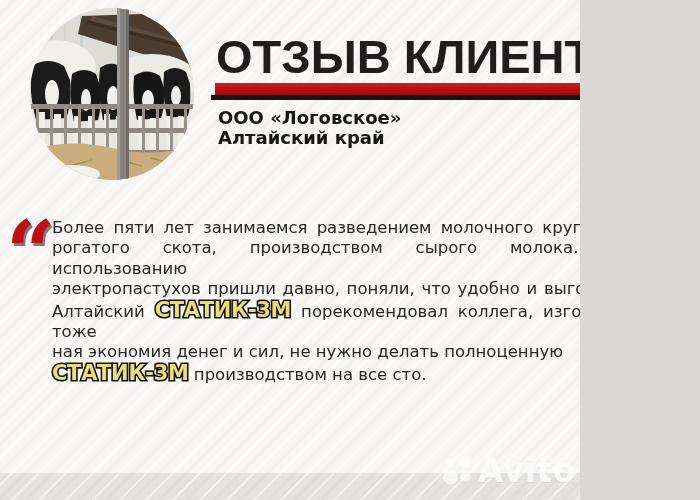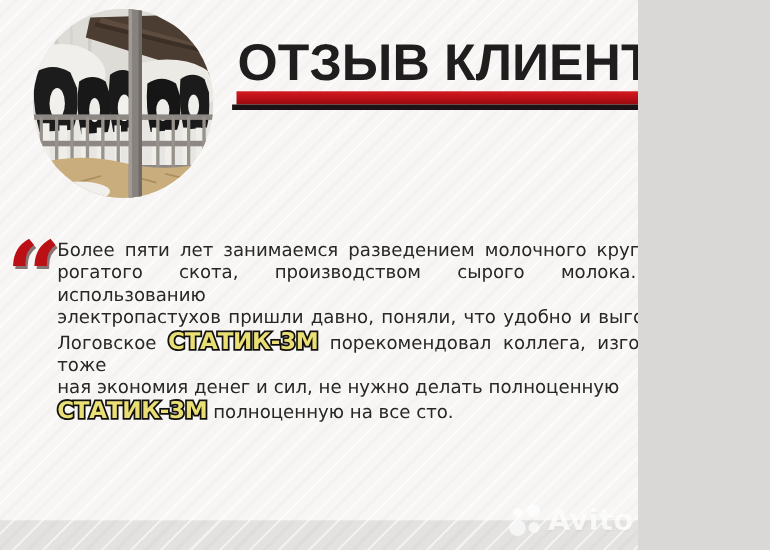--- a/index.html
+++ b/index.html
@@ -68,21 +68,21 @@
     text-shadow:1px 1px 0 rgba(0,0,0,.35);
     white-space:nowrap;
   }
   
   .watermark{
     position:absolute; right:4px; bottom:10px;
     display:flex; align-items:center; gap:2px;
     color:rgba(255,255,255,.82);
   }
   .watermark .wordmark{
-    font-size:26px; font-weight:700; letter-spacing:.5px;
+    font-size:33px; font-weight:700; letter-spacing:.5px;
     text-shadow:0 1px 1px rgba(0,0,0,.05);
   }
   .watermark svg{ display:block; opacity:.85; }
 </style>
 </head>
 <body>
 
 <div class="canvas">
   <div class="card">
 
@@ -159,30 +159,34 @@
 
         <rect x="87" y="0" width="12" height="172" fill="#87827d"></rect>
         <rect x="87" y="0" width="3" height="172" fill="#a09b96"></rect>
         <rect x="96" y="0" width="3" height="172" fill="#6e6a66"></rect>
       </svg>
     </div>
 
     <div class="title">ОТЗЫВ КЛИЕНТА</div>
     <div class="redbar"></div>
 
+    <div class="subtitle">
+      <div>ООО «Логовское»</div>
+      <div>Алтайский край</div>
+    </div>
 
     <div class="quote open">“</div>
 
     <div class="paragraph">
         <div class="line just"><span>Более пяти лет занимаемся разведением молочного крупного</span></div>
         <div class="line just"><span>рогатого скота, производством сырого молока. К использованию</span></div>
         <div class="line just"><span>электропастухов пришли давно, поняли, что удобно и выгодно.</span></div>
-        <div class="line just"><span>Логовское </span><span class="brand">СТАТИК-3М</span><span> порекомендовал коллега, изгородь тоже</span></div>
+        <div class="line just"><span>Алтайский </span><span class="brand">СТАТИК-3М</span><span> порекомендовал коллега, изгородь тоже</span></div>
         <div class="line"><span>ная экономия денег и сил, не нужно делать полноценную</span></div>
-        <div class="line"><span class="brand">СТАТИК-3М</span><span> полноценную на все сто.</span></div>
+        <div class="line"><span class="brand">СТАТИК-3М</span><span> производством на все сто.</span></div>
       </div>
 
     <div class="quote close">”</div>
   </div>
 
   <div class="watermark">
     <svg width="34" height="32" viewBox="0 0 34 32">
       <g fill="rgba(255,255,255,.82)">
         <circle cx="9" cy="8" r="4.2"></circle>
         <circle cx="23" cy="6.5" r="6"></circle>

